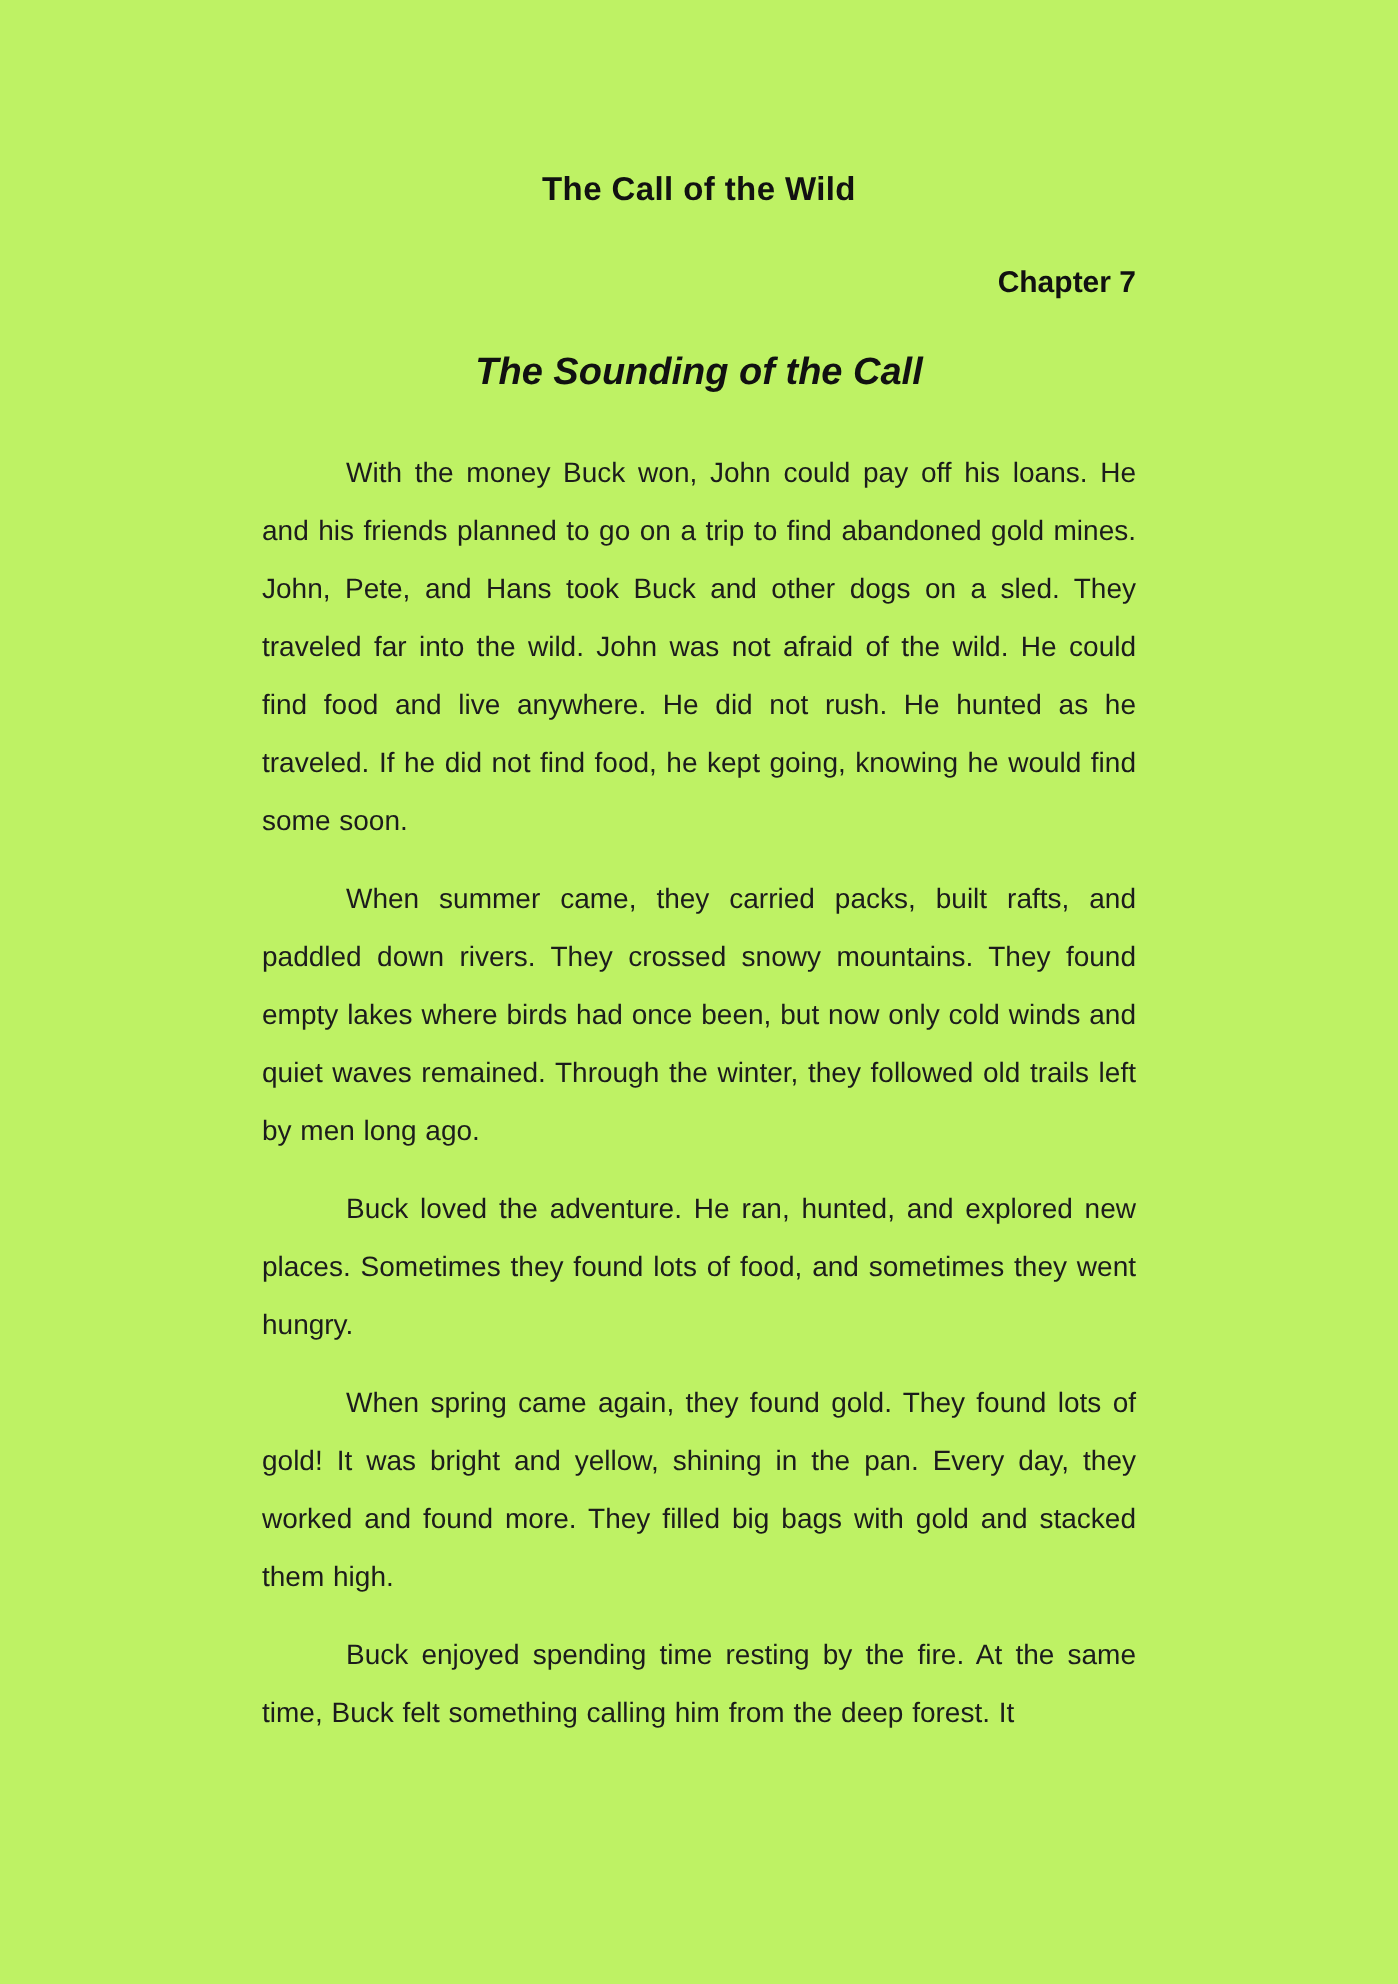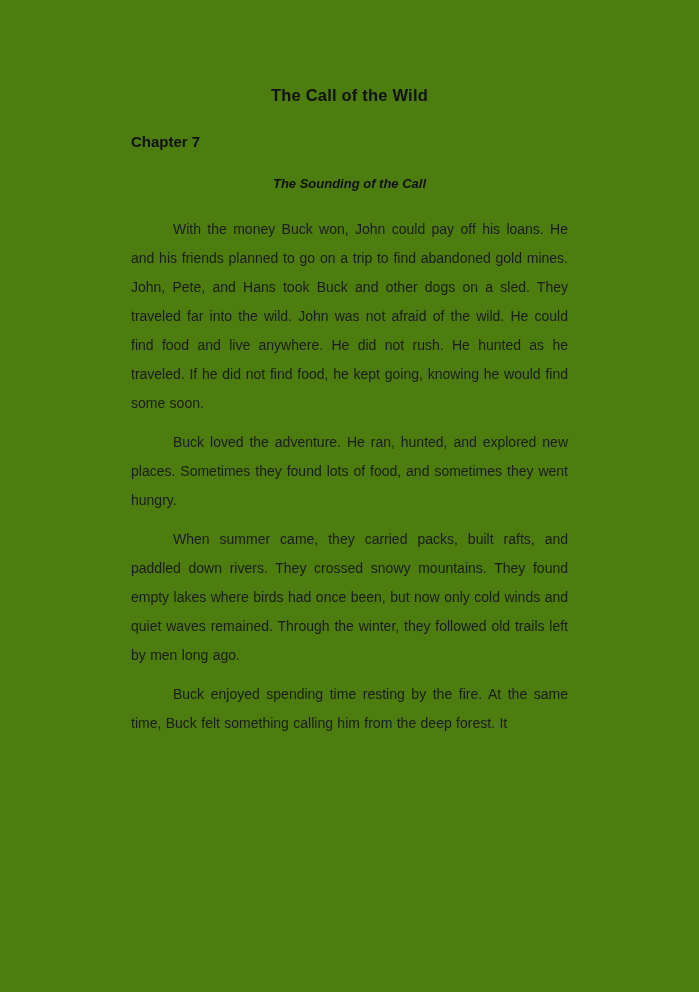--- a/index.html
+++ b/index.html
@@ -5,47 +5,47 @@
   * { margin: 0; padding: 0; box-sizing: border-box; }
   html, body {
     background: #ffffff;
     font-family: "Liberation Sans", sans-serif;
   }
   .page {
     position: relative;
     width: 699px;
     height: 992px;
     margin: 0 auto;
-    background: #4d7c0f;
+    background: #bef264;
     color: #1a1a1a;
     overflow: hidden;
   }
   .content {
     padding: 86px 131px 0 131px;
   }
   .doc-title {
     text-align: center;
     font-weight: bold;
     font-size: 16.5px;
     letter-spacing: 0.2px;
     color: #111111;
     margin-bottom: 28px;
   }
   .doc-chapter {
-    text-align: left;
+    text-align: right;
     font-weight: bold;
     font-size: 15px;
     color: #111111;
     margin-bottom: 26px;
   }
   .doc-section {
     text-align: center;
     font-weight: bold;
     font-style: italic;
-    font-size: 13px;
+    font-size: 19px;
     color: #111111;
     margin-bottom: 24px;
   }
   .body-text p {
     font-size: 14px;
     line-height: 29px;
     text-align: justify;
     text-indent: 42px;
     color: #1c1c1c;
     margin-bottom: 10px;
@@ -58,18 +58,19 @@
 </head>
 <body>
 
 <div class="page">
   <div class="content">
     <h1 class="doc-title">The Call of the Wild</h1>
     <h2 class="doc-chapter">Chapter 7</h2>
     <h3 class="doc-section">The Sounding of the Call</h3>
     <div class="body-text">
       <p>With the money Buck won, John could pay off his loans. He and his friends planned to go on a trip to find abandoned gold mines. John, Pete, and Hans took Buck and other dogs on a sled. They traveled far into the wild. John was not afraid of the wild. He could find food and live anywhere. He did not rush. He hunted as he traveled. If he did not find food, he kept going, knowing he would find some soon.</p>
+      <p>When summer came, they carried packs, built rafts, and paddled down rivers. They crossed snowy mountains. They found empty lakes where birds had once been, but now only cold winds and quiet waves remained. Through the winter, they followed old trails left by men long ago.</p>
       <p>Buck loved the adventure. He ran, hunted, and explored new places. Sometimes they found lots of food, and sometimes they went hungry.</p>
-      <p>When summer came, they carried packs, built rafts, and paddled down rivers. They crossed snowy mountains. They found empty lakes where birds had once been, but now only cold winds and quiet waves remained. Through the winter, they followed old trails left by men long ago.</p>
+      <p>When spring came again, they found gold. They found lots of gold! It was bright and yellow, shining in the pan. Every day, they worked and found more. They filled big bags with gold and stacked them high.</p>
       <p>Buck enjoyed spending time resting by the fire. At the same time, Buck felt something calling him from the deep forest. It</p>
     </div>
   </div>
 </div>
 
 </body></html>

